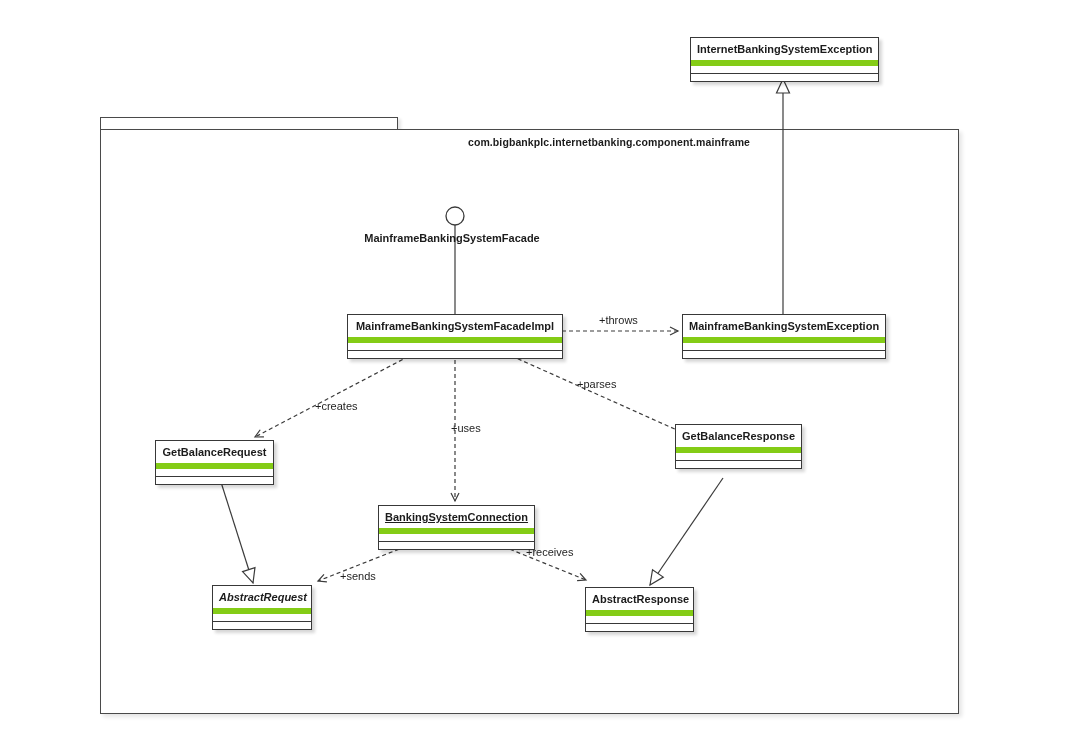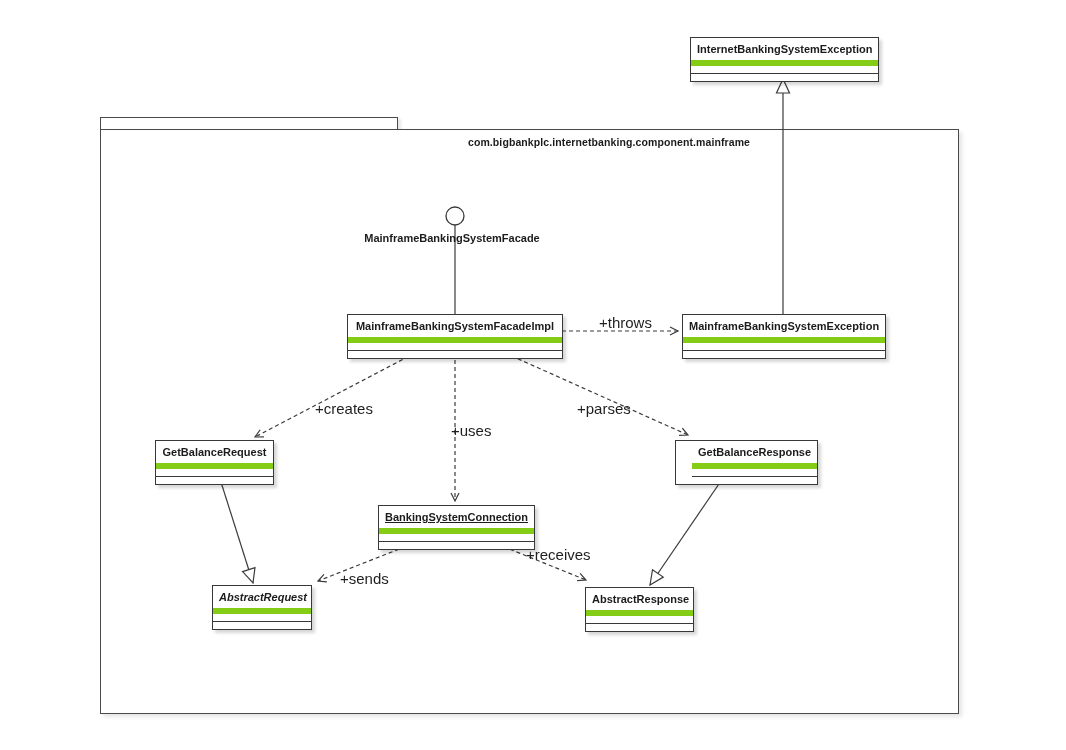--- a/index.html
+++ b/index.html
@@ -35,21 +35,21 @@
   }
   .uml-title.italic { font-style:italic; }
   .uml-row { height:7px; }
   .uml-row.first { border-bottom:1px solid #383838; }
 
   .iface-label {
     position:absolute; left:352px; top:232px; width:200px;
     text-align:center; font-weight:bold; font-size:11px; white-space:nowrap;
   }
   .edge-label {
-    position:absolute; font-size:15px; white-space:nowrap; color:#1f1f1f;
+    position:absolute; font-size:11px; white-space:nowrap; color:#1f1f1f;
   }
 </style>
 </head>
 <body>
 
 <div class="canvas">
 
   <div class="package-tab"></div>
   <div class="package-body"></div>
   <div class="package-label">com.bigbankplc.internetbanking.component.mainframe</div>
@@ -98,21 +98,21 @@
     <div class="uml-row first"></div>
     <div class="uml-row"></div>
   </div>
 
   <div class="uml-class" style="left:682px; top:314px; width:202px;">
     <div class="uml-title">MainframeBankingSystemException</div>
     <div class="uml-row first"></div>
     <div class="uml-row"></div>
   </div>
 
-  <div class="uml-class" style="left:675px; top:440px; width:125px;padding-left:16px;">
+  <div class="uml-class" style="left:675px; top:424px; width:125px;">
     <div class="uml-title">GetBalanceResponse</div>
     <div class="uml-row first"></div>
     <div class="uml-row"></div>
   </div>
 
   <div class="uml-class" style="left:378px; top:505px; width:155px;text-decoration:underline;">
     <div class="uml-title">BankingSystemConnection</div>
     <div class="uml-row first"></div>
     <div class="uml-row"></div>
   </div>
@@ -125,17 +125,17 @@
 
   <div class="uml-class" style="left:585px; top:587px; width:107px;">
     <div class="uml-title">AbstractResponse</div>
     <div class="uml-row first"></div>
     <div class="uml-row"></div>
   </div>
 
   <span class="edge-label" style="left:599px; top:314px;">+throws</span>
   <span class="edge-label" style="left:315px; top:400px;">+creates</span>
   <span class="edge-label" style="left:451px; top:422px;">+uses</span>
-  <span class="edge-label" style="left:577px; top:378px;margin-top:22px;">+parses</span>
+  <span class="edge-label" style="left:577px; top:378px;">+parses</span>
   <span class="edge-label" style="left:340px; top:570px;">+sends</span>
   <span class="edge-label" style="left:526px; top:546px;">+receives</span>
 
 </div>
 
 </body></html>

